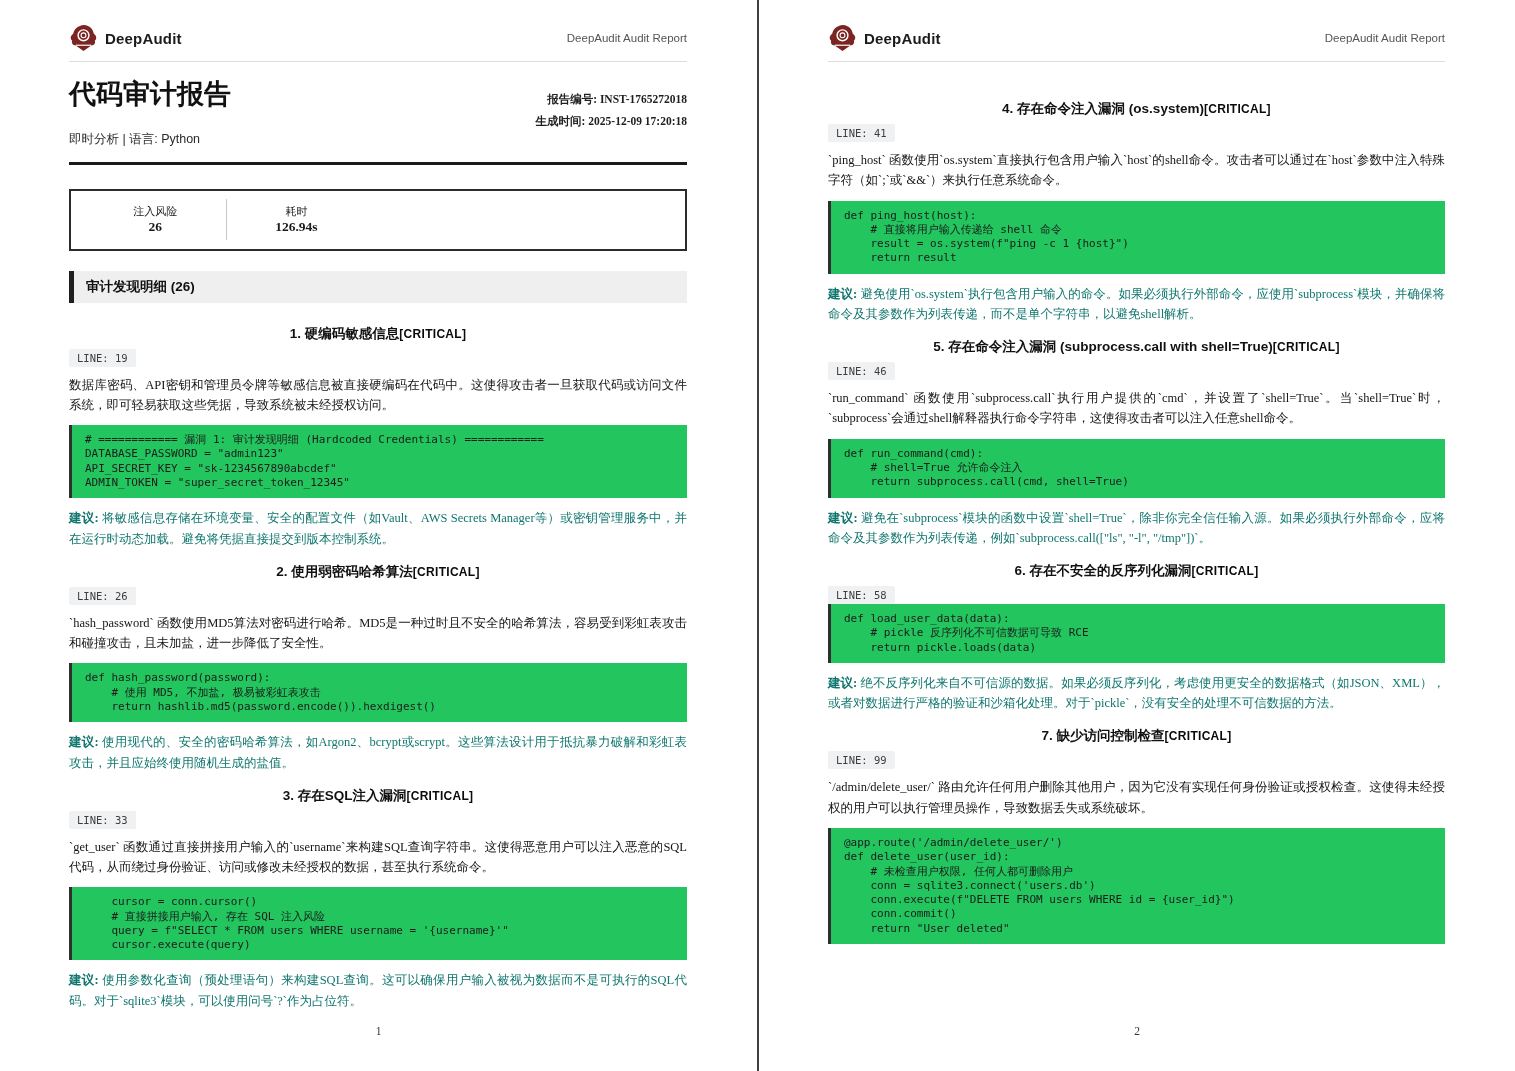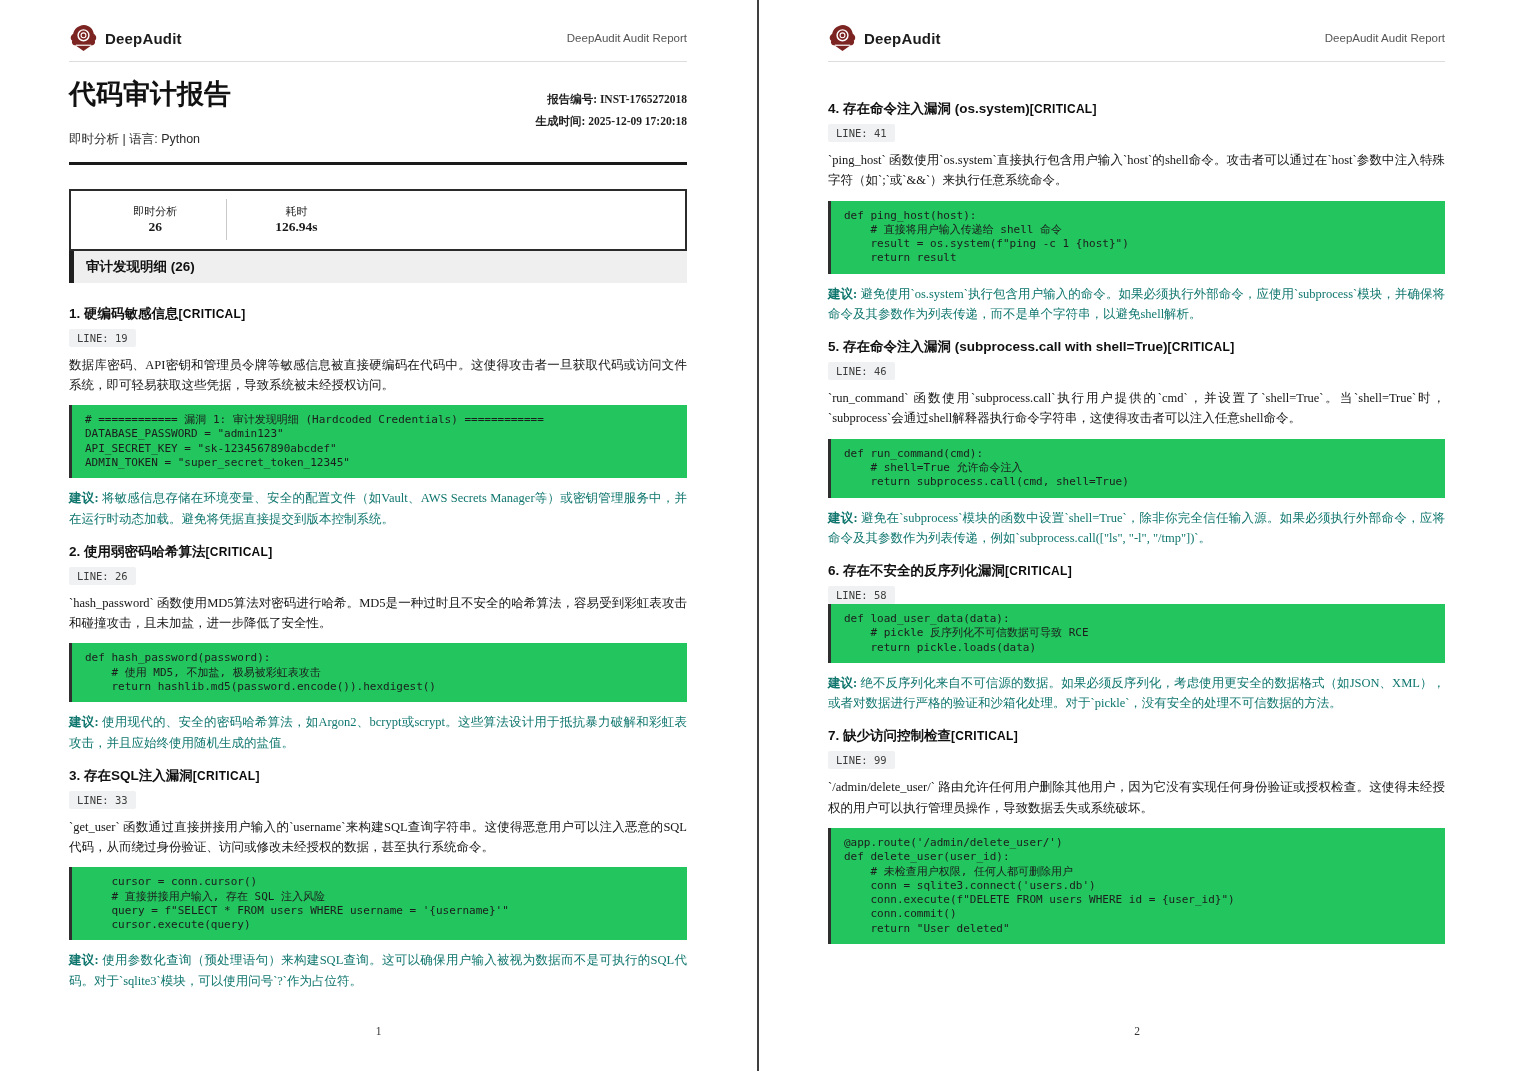--- a/index.html
+++ b/index.html
@@ -31,28 +31,28 @@
   .score-left { width:42%; display:flex; align-items:center; gap:11px; }
   .score-label { font-size:14px; font-weight:bold; }
   .score-num { font-size:43px; font-weight:bold; line-height:1; letter-spacing:-1px; }
   .score-max { font-size:13px; color:#8a8a8a; font-family:"Liberation Serif", serif; }
   .stat { width:24%; text-align:center; padding:5px 0; }
   .stat + .stat { border-left:1px solid #c9c9c9; }
   .stat-label { font-size:11px; color:#222; font-family:"Liberation Serif", serif; }
   .stat-value { font-size:13.5px; font-weight:bold; font-family:"Liberation Serif", serif; }
 
   
-  .section-bar { background:#efefef; border-left:5px solid #1f1f1f;
+  .section-bar { margin-top:20px; background:#efefef; border-left:5px solid #1f1f1f;
                  font-size:13.5px; font-weight:bold; padding:7px 12px; color:#111; }
 
   
   .findings { margin-top:22px; }
   .page-right .findings { margin-top:38px; }
   .finding { margin-bottom:14px; }
-  .finding-head { display:flex; justify-content:flex-start; align-items:baseline; }
+  .finding-head { display:flex; justify-content:center; align-items:baseline; }
   .f-title { font-size:13.5px; font-weight:bold; color:#111; }
   .f-sev { font-size:12px; font-weight:bold; color:#0a0a0a; letter-spacing:.3px; }
   .f-line { display:inline-block; margin-top:6px; font-family:"DejaVu Sans Mono", monospace;
             font-size:10.5px; color:#3d3d3d; background:#f0f1f2; padding:3px 8px; border-radius:2px; }
   .f-desc { margin:8px 0 10px; font-family:"Liberation Serif", serif; font-size:12.5px;
             line-height:1.62; color:#141414; text-align:justify; }
   .f-code { background:#22c55e; border-left:3px solid #2f2f2f; padding:8px 13px;
             font-family:"DejaVu Sans Mono", monospace; font-size:11px; line-height:1.3;
             color:#1c1c1c; white-space:pre; overflow:hidden; margin-bottom:10px; }
   .f-sugg { font-family:"Liberation Serif", serif; font-size:12.5px; line-height:1.62;
@@ -91,21 +91,21 @@
       <div class="meta">
         <div><span>报告编号:</span> <span>INST-1765272018</span></div>
         <div><span>生成时间:</span> <span>2025-12-09 17:20:18</span></div>
       </div>
     </div>
 
     <hr class="thick-rule">
 
     <div class="score-box">
       <div class="stat">
-        <div class="stat-label">即时分析</div>
+        <div class="stat-label">注入风险</div>
         <div class="stat-value">26</div>
       </div>
       <div class="stat">
         <div class="stat-label">耗时</div>
         <div class="stat-value">126.94s</div>
       </div>
     </div>
 
     <div class="section-bar">审计发现明细 (26)</div>
 

